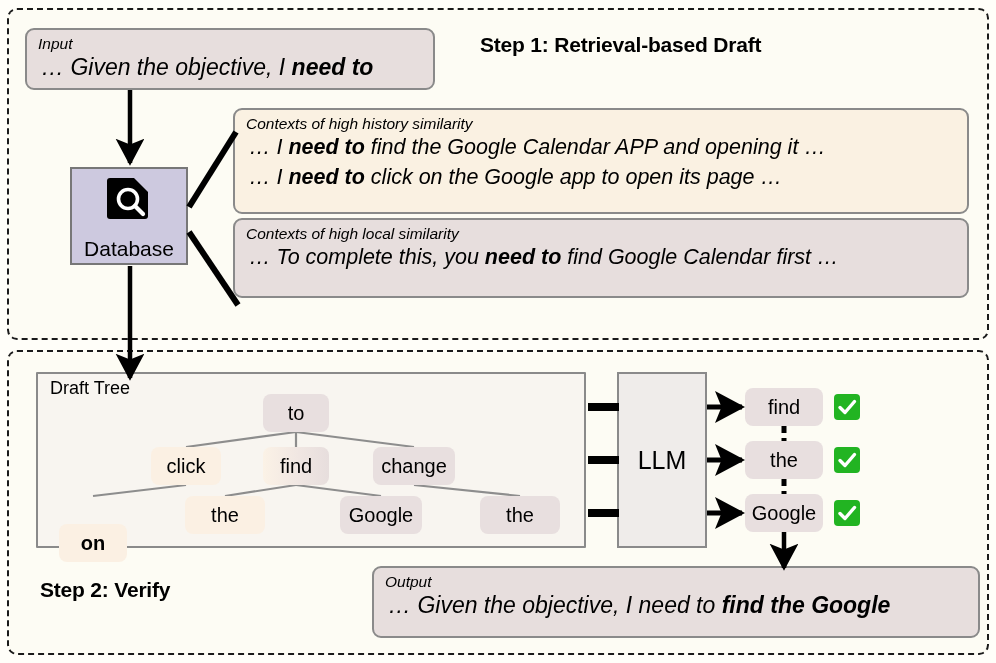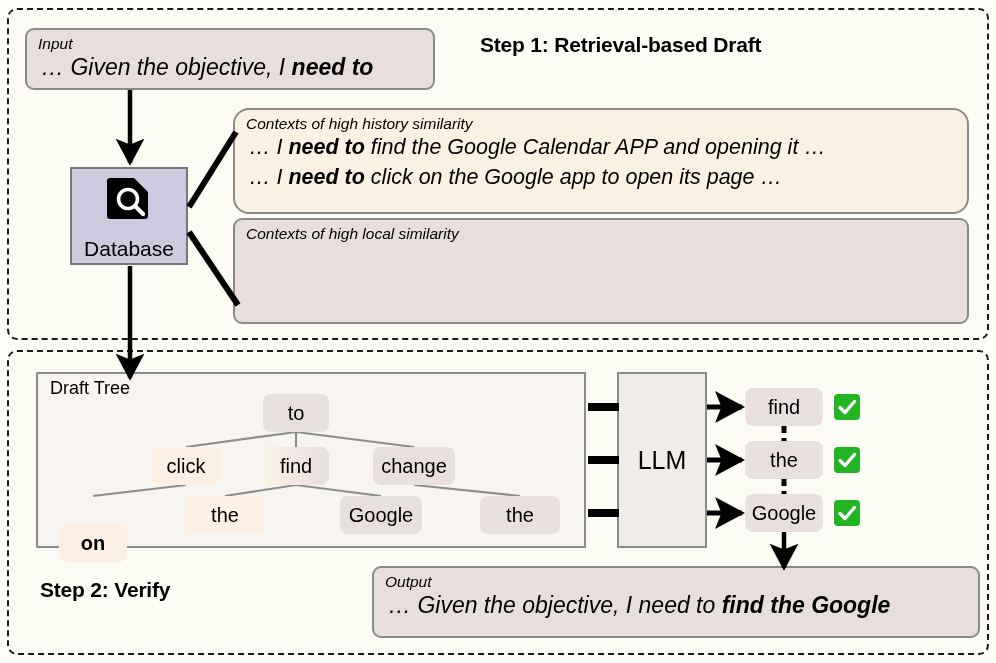--- a/index.html
+++ b/index.html
@@ -17,22 +17,22 @@
   #step2-title{left:40px;top:578px;}
 
   .rbox{position:absolute;box-sizing:border-box;border:2px solid #8a8a8a;
         border-radius:9px;font-style:italic;}
   .rbox .cap{font-size:15.5px;line-height:17px;padding:5px 0 0 11px;}
   .rbox .body{font-size:23px;line-height:28px;padding:1px 0 0 14px;white-space:nowrap;}
   .rbox .body2{font-size:21.5px;line-height:30px;padding:0 0 0 14px;white-space:nowrap;}
   b{font-weight:bold;}
 
   #input-box{left:25px;top:28px;width:410px;height:62px;background:#e7dedd;}
-  #ctx-hist-box{left:233px;top:108px;width:736px;height:106px;background:#faf1e2;border-radius:16px;}
-  #ctx-local-box{left:233px;top:218px;width:736px;height:106px;background:#e7dedd;}
+  #ctx-hist-box{left:233px;top:108px;width:736px;height:106px;background:#faf1e2;}
+  #ctx-local-box{left:233px;top:218px;width:736px;height:80px;background:#e7dedd;}
   #output-box{left:372px;top:566px;width:608px;height:72px;background:#e7dedd;}
 
   #db-box{position:absolute;left:70px;top:167px;width:118px;height:98px;
           background:#cdc9df;border:2px solid #777;box-sizing:border-box;}
   #db-label{position:absolute;left:0;right:0;bottom:3px;text-align:center;
             font-size:21px;line-height:22px;}
   #db-icon{position:absolute;left:50%;top:6px;transform:translateX(-50%);}
 
   #tree-box{position:absolute;left:36px;top:372px;width:550px;height:176px;
             background:#f8f5f0;border:2px solid #8a8a8a;border-radius:1px;
@@ -82,20 +82,21 @@
 </div>
 
 <div class="rbox" id="ctx-hist-box">
   <div class="cap">Contexts of high history similarity</div>
   <div class="body2"><span>… I </span><b>need to</b><span> find the Google Calendar APP and opening it …</span></div>
   <div class="body2"><span>… I </span><b>need to</b><span> click on the Google app to open its page …</span></div>
 </div>
 
 <div class="rbox" id="ctx-local-box">
   <div class="cap">Contexts of high local similarity</div>
+  <div class="body2"><span>… To complete this, you </span><b>need to</b><span> find Google Calendar first …</span></div>
 </div>
 
 <div id="tree-box">
   <div id="tree-label">Draft Tree</div>
 </div>
 <div id="llm-box">
     <span>LLM</span>
   </div>
 
 <svg class="ov" id="tree-edges">

